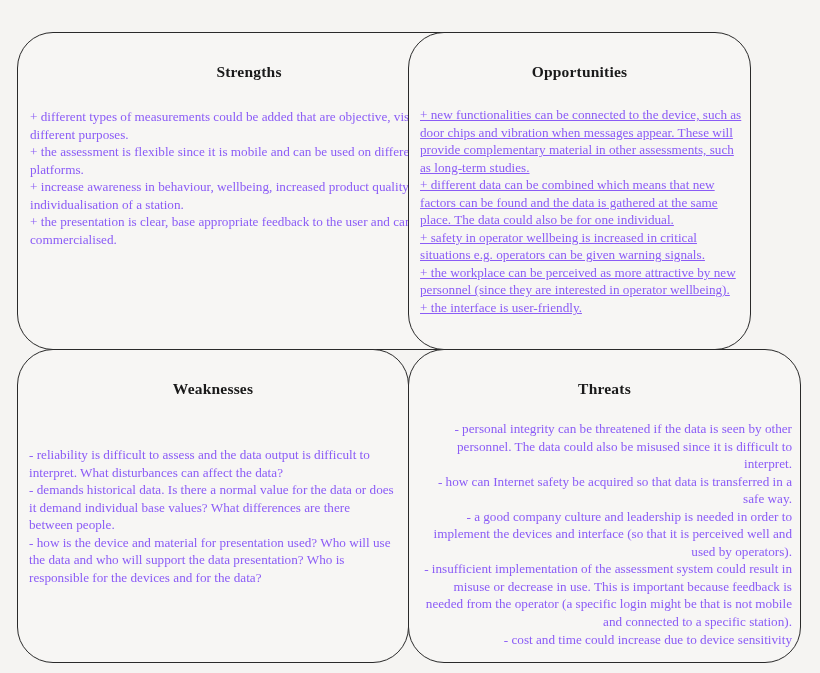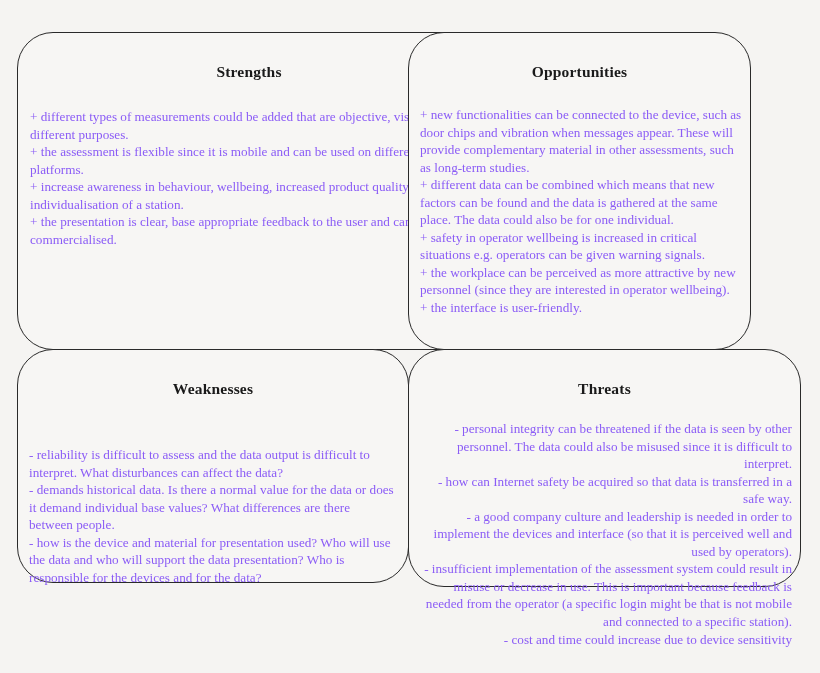--- a/index.html
+++ b/index.html
@@ -41,28 +41,28 @@
     left: 408px;
     top: 32px;
     width: 343px;
     height: 318px;
     border-radius: 36px;
   }
   #quadrant-weaknesses {
     left: 17px;
     top: 349px;
     width: 392px;
-    height: 234px;
+    height: 314px;
     border-radius: 36px;
   }
   #quadrant-threats {
     left: 408px;
     top: 349px;
     width: 393px;
-    height: 238px;
+    height: 314px;
     border-radius: 36px;
   }
 
   .quadrant-title {
     text-align: center;
     font-weight: bold;
     font-size: 15.5px;
     letter-spacing: 0.2px;
     color: #1a1a1a;
     margin: 0;
@@ -91,20 +91,21 @@
     padding: 48px 14px 0 11px;
   }
 
   
   #quadrant-opportunities .quadrant-title,
   #quadrant-threats .quadrant-title {
     padding-top: 30px;
   }
   #quadrant-opportunities .quadrant-body {
     padding: 25px 8px 0 11px;
+    text-decoration: underline;
   }
   #quadrant-threats .quadrant-body {
     padding: 22px 8px 0 11px;
     text-align: right;
   }
 </style>
 </head>
 <body>
 
 <div id="swot-matrix">

